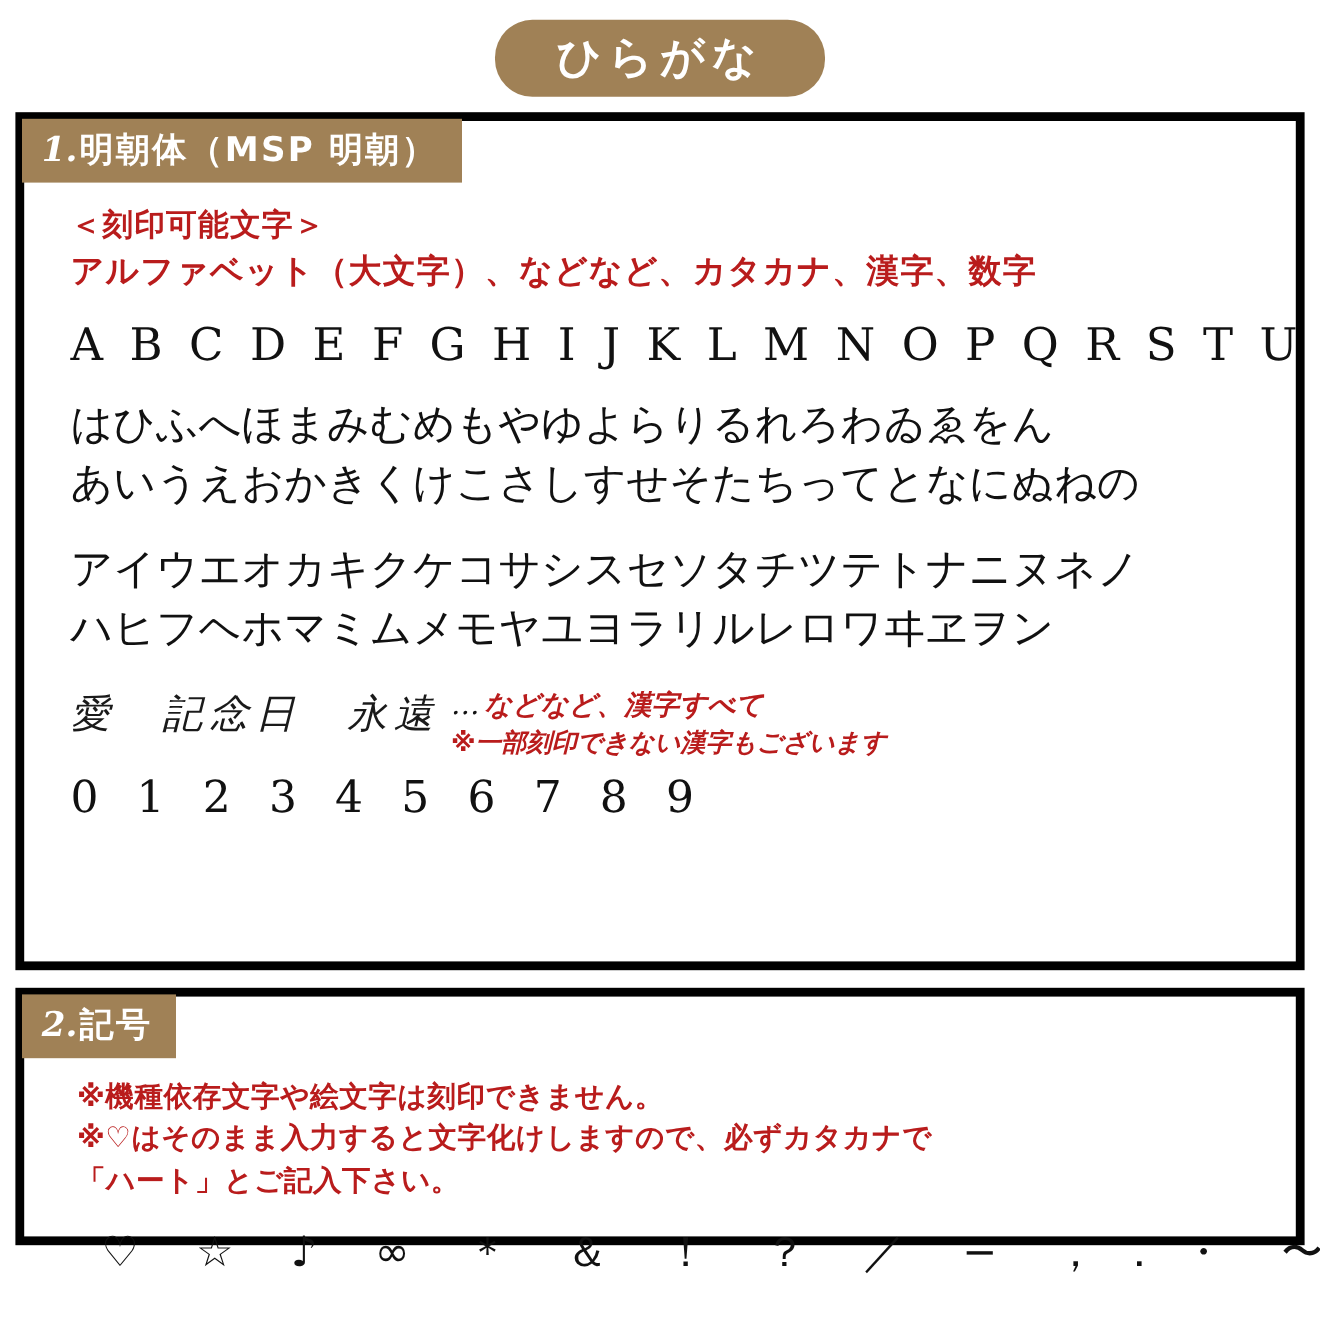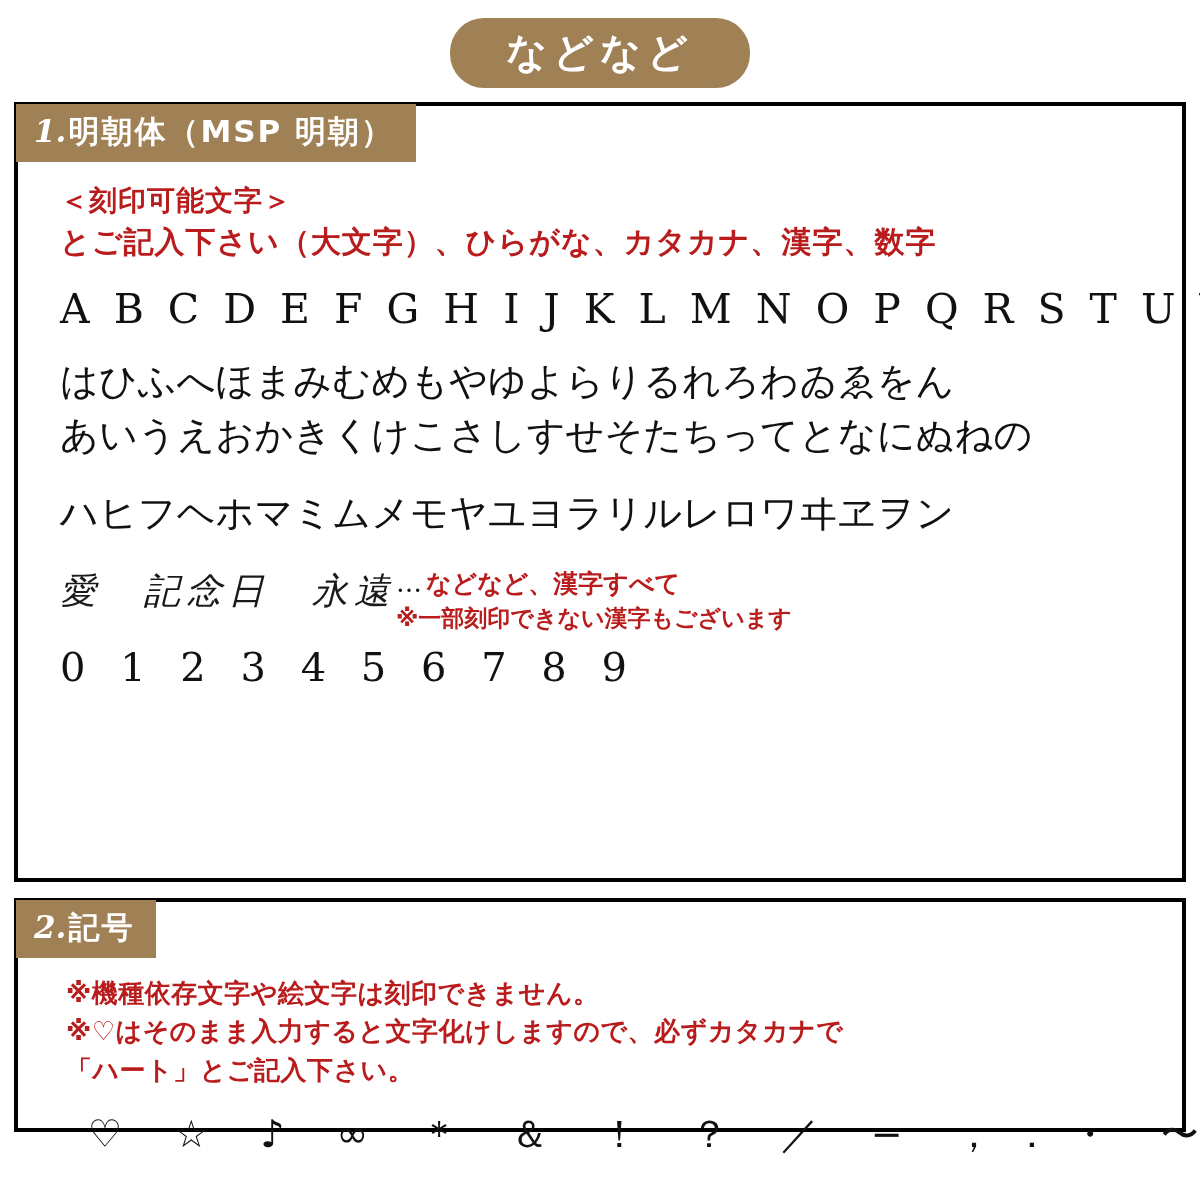--- a/index.html
+++ b/index.html
@@ -40,21 +40,21 @@
     font-size: 40px;
     font-weight: bold;
     letter-spacing: 6px;
     font-family: "DejaVu Sans", sans-serif;
     line-height: 1.1;
   }
 
   
   .section {
     position: relative;
-    border: 4px solid #000000;
+    border: 8px solid #000000;
     margin: 0 14px 16px 14px;
     box-sizing: border-box;
     background: #ffffff;
   }
   .section-1 { height: 780px; }
   .section-2 { height: 234px; }
 
   .section-label {
     position: absolute;
     top: -2px;
@@ -130,21 +130,23 @@
   }
   .kanji-samples {
     font-family: "DejaVu Serif", serif;
     font-size: 36px;
     letter-spacing: 6px;
     white-space: nowrap;
     padding-top: 6px;
     font-style: italic;
   }
   .kanji-note {
+    margin-left: 10px;
     padding-top: 4px;
+    font-style: italic;
   }
   .kanji-note .dots {
     font-family: "DejaVu Serif", serif;
     color: #111;
     font-size: 26px;
     margin-right: 4px;
   }
   .note-line {
     font-size: 25px;
     line-height: 1.42;
@@ -174,40 +176,41 @@
     padding-left: 22px;
     white-space: nowrap;
   }
 </style>
 </head>
 <body>
 
 <div class="page">
 
   <div class="title-wrap">
-    <div class="title-pill">などなど</div>
+    <div class="title-pill">ひらがな</div>
   </div>
 
   <div class="section section-1">
     <div class="section-label">
       <span class="num">1.</span><span>明朝体（MSP 明朝）</span>
     </div>
 
     <div class="section-body">
       <div class="brown sub-head">＜刻印可能文字＞</div>
-      <div class="brown sub-head2">とご記入下さい（大文字）、ひらがな、カタカナ、漢字、数字</div>
+      <div class="brown sub-head2">アルファベット（大文字）、などなど、カタカナ、漢字、数字</div>
 
       <div class="row-alpha serif">A B C D E F G H I J K L M N O P Q R S T U V W X Y Z</div>
 
       <div class="block-hira">
         <div class="row-kana serif">はひふへほまみむめもやゆよらりるれろわゐゑをん</div>
         <div class="row-kana serif">あいうえおかきくけこさしすせそたちってとなにぬねの</div>
       </div>
 
       <div class="block-kata">
+        <div class="row-kana serif">アイウエオカキクケコサシスセソタチツテトナニヌネノ</div>
         <div class="row-kana serif">ハヒフヘホマミムメモヤユヨラリルレロワヰヱヲン</div>
       </div>
 
       <div class="kanji-row">
         <div class="kanji-samples">愛　記念日　永遠</div>
         <div class="kanji-note">
           <div class="note-line">
             <span class="dots">…</span><span class="brown">などなど、漢字すべて</span>
           </div>
           <div class="note-line small brown">※一部刻印できない漢字もございます</div>

